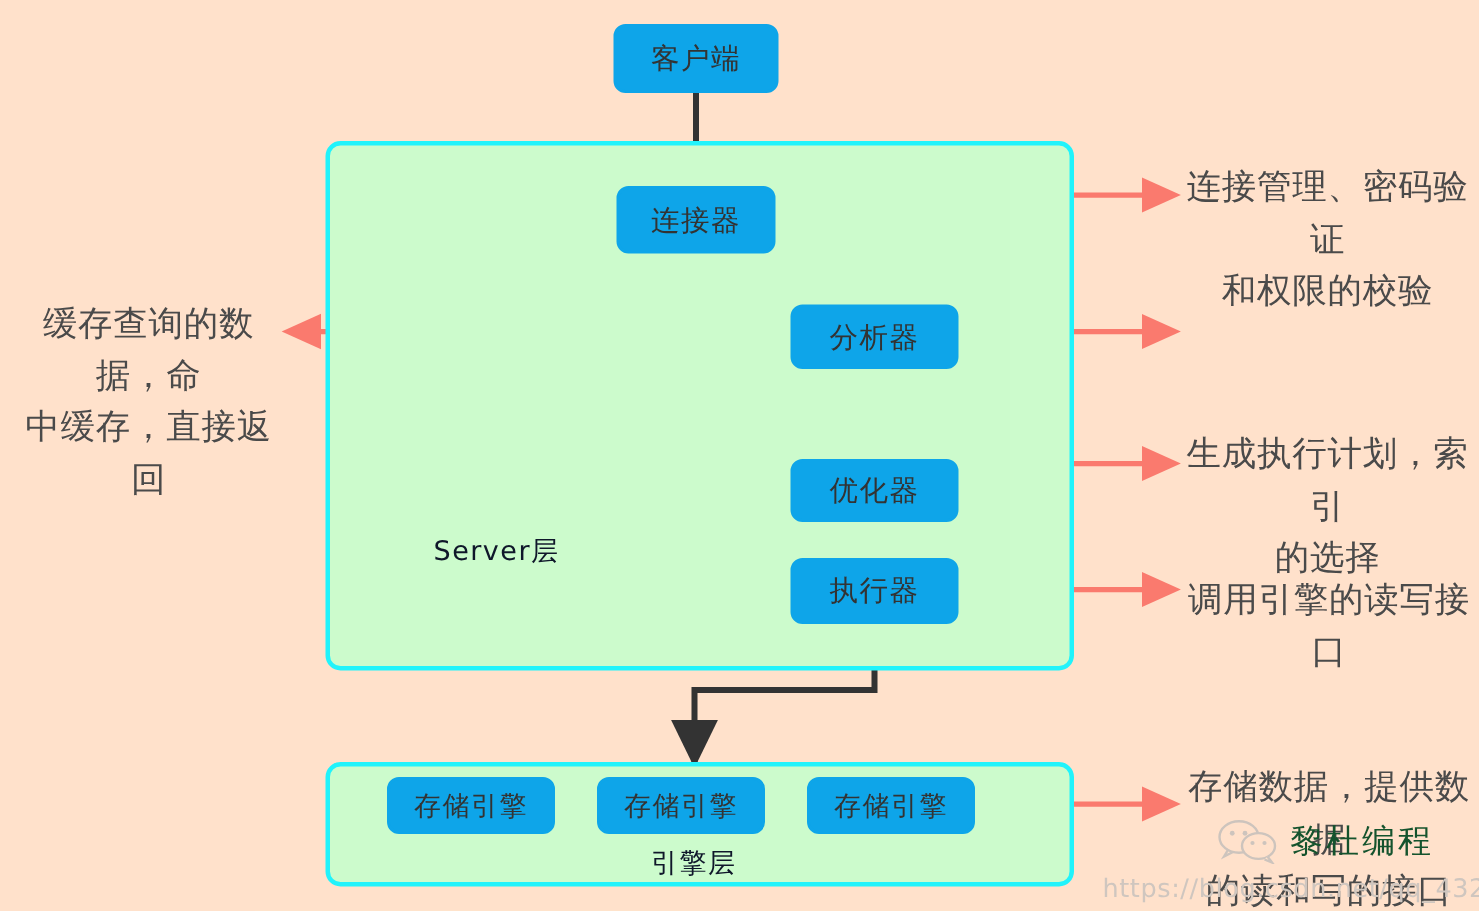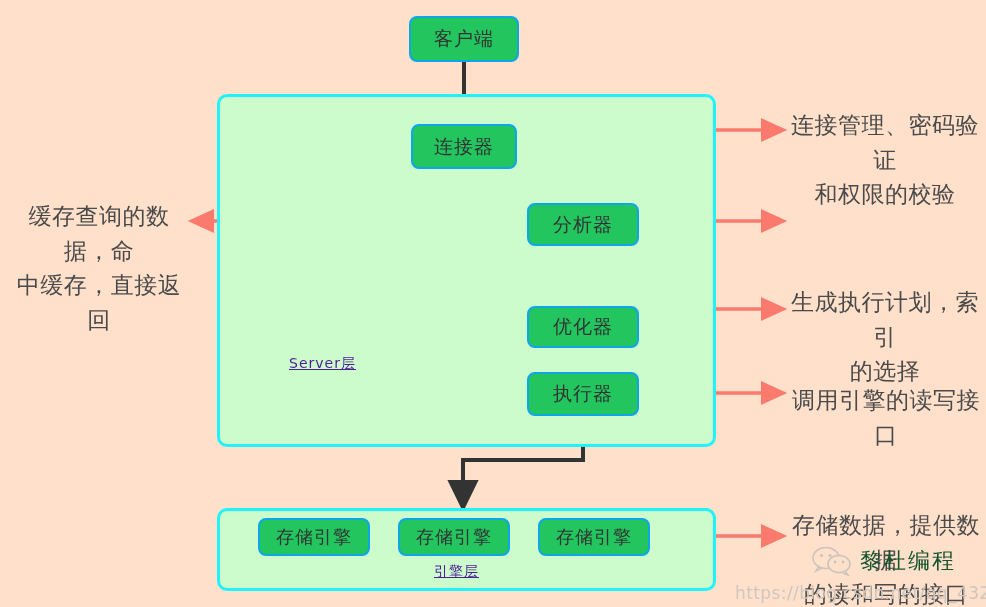--- a/index.html
+++ b/index.html
@@ -15,21 +15,21 @@
     overflow: hidden;
     font-family: "DejaVu Sans", "Liberation Sans", sans-serif;
   }
   #svg-layer {
     position: absolute;
     left: 0; top: 0;
     width: 986px; height: 607px;
   }
   .node {
     position: absolute;
-    background: #22c55e;
+    background: #0ea5e9;
     border: 2px solid #0ea5e9;
     border-radius: 8px;
     display: flex;
     align-items: center;
     justify-content: center;
     color: #333333;
     font-size: 19px;
     letter-spacing: 1px;
     box-sizing: border-box;
     z-index: 5;
@@ -37,26 +37,25 @@
   .layer-box {
     position: absolute;
     background: #ccfbcc;
     border: 3px solid #21f3fb;
     border-radius: 10px;
     box-sizing: border-box;
     z-index: 1;
   }
   .layer-label {
     position: absolute;
-    color: #4c1d95;
-    font-size: 14px;
+    color: #0f172a;
+    font-size: 18px;
     letter-spacing: 1px;
     z-index: 4;
     white-space: nowrap;
-    text-decoration: underline;
   }
   .anno {
     position: absolute;
     color: #4a4a4a;
     font-size: 23px;
     line-height: 1.5;
     letter-spacing: 0.5px;
     z-index: 6;
     white-space: pre-line;
   }

